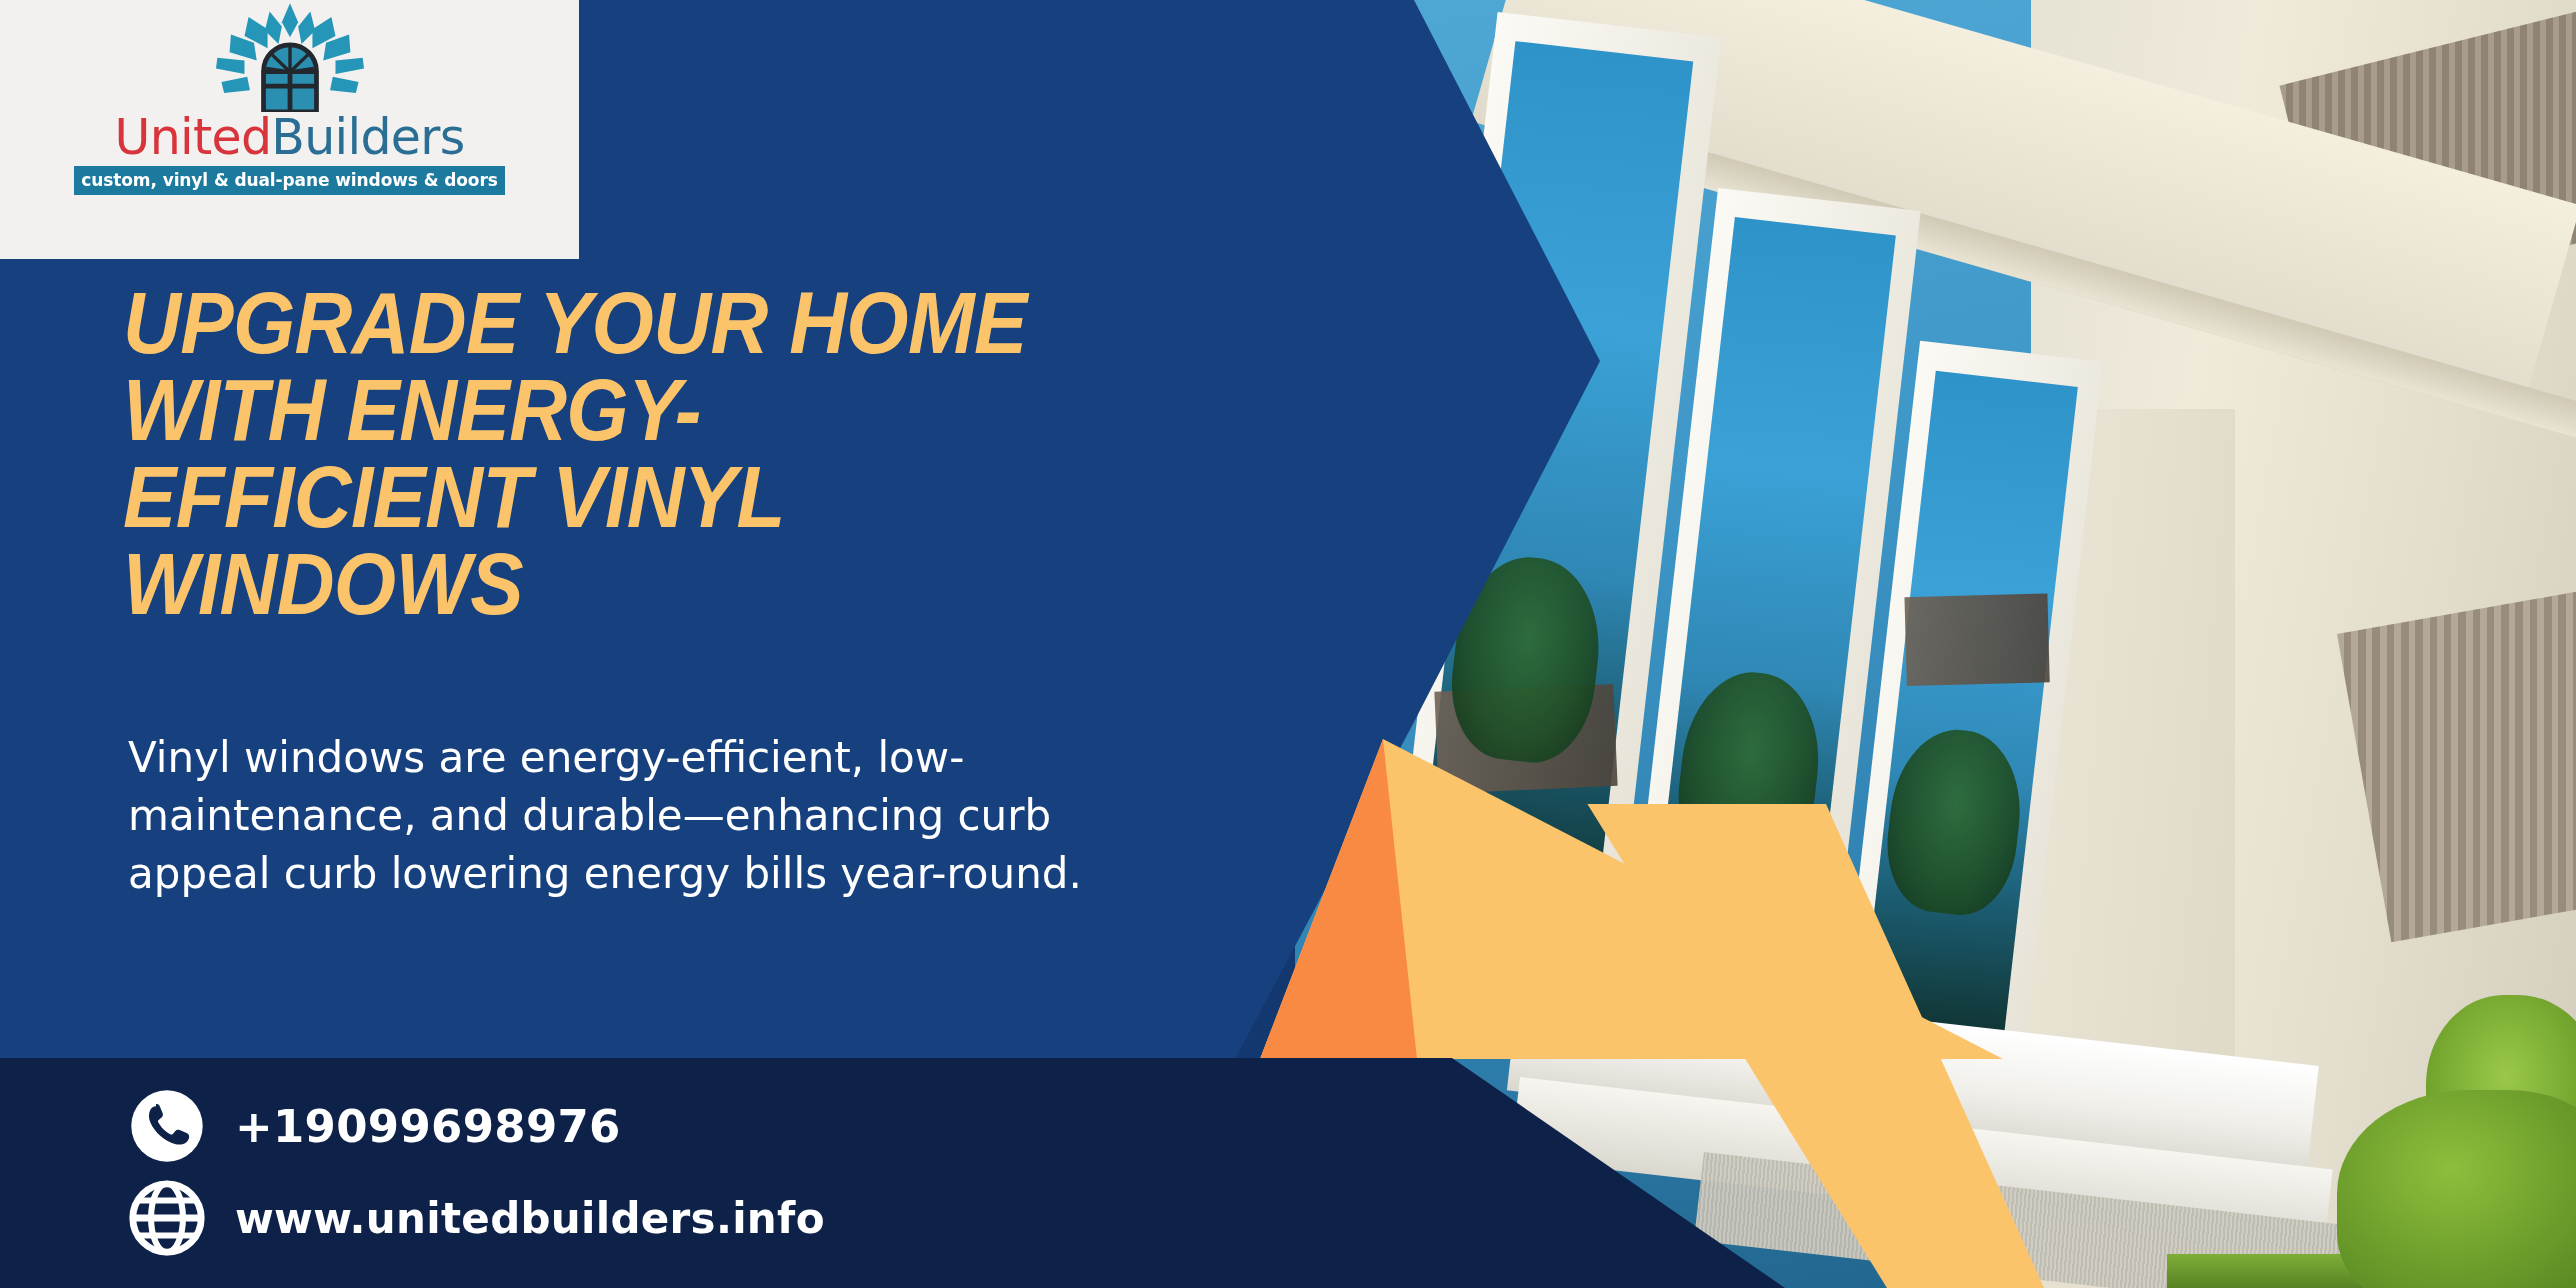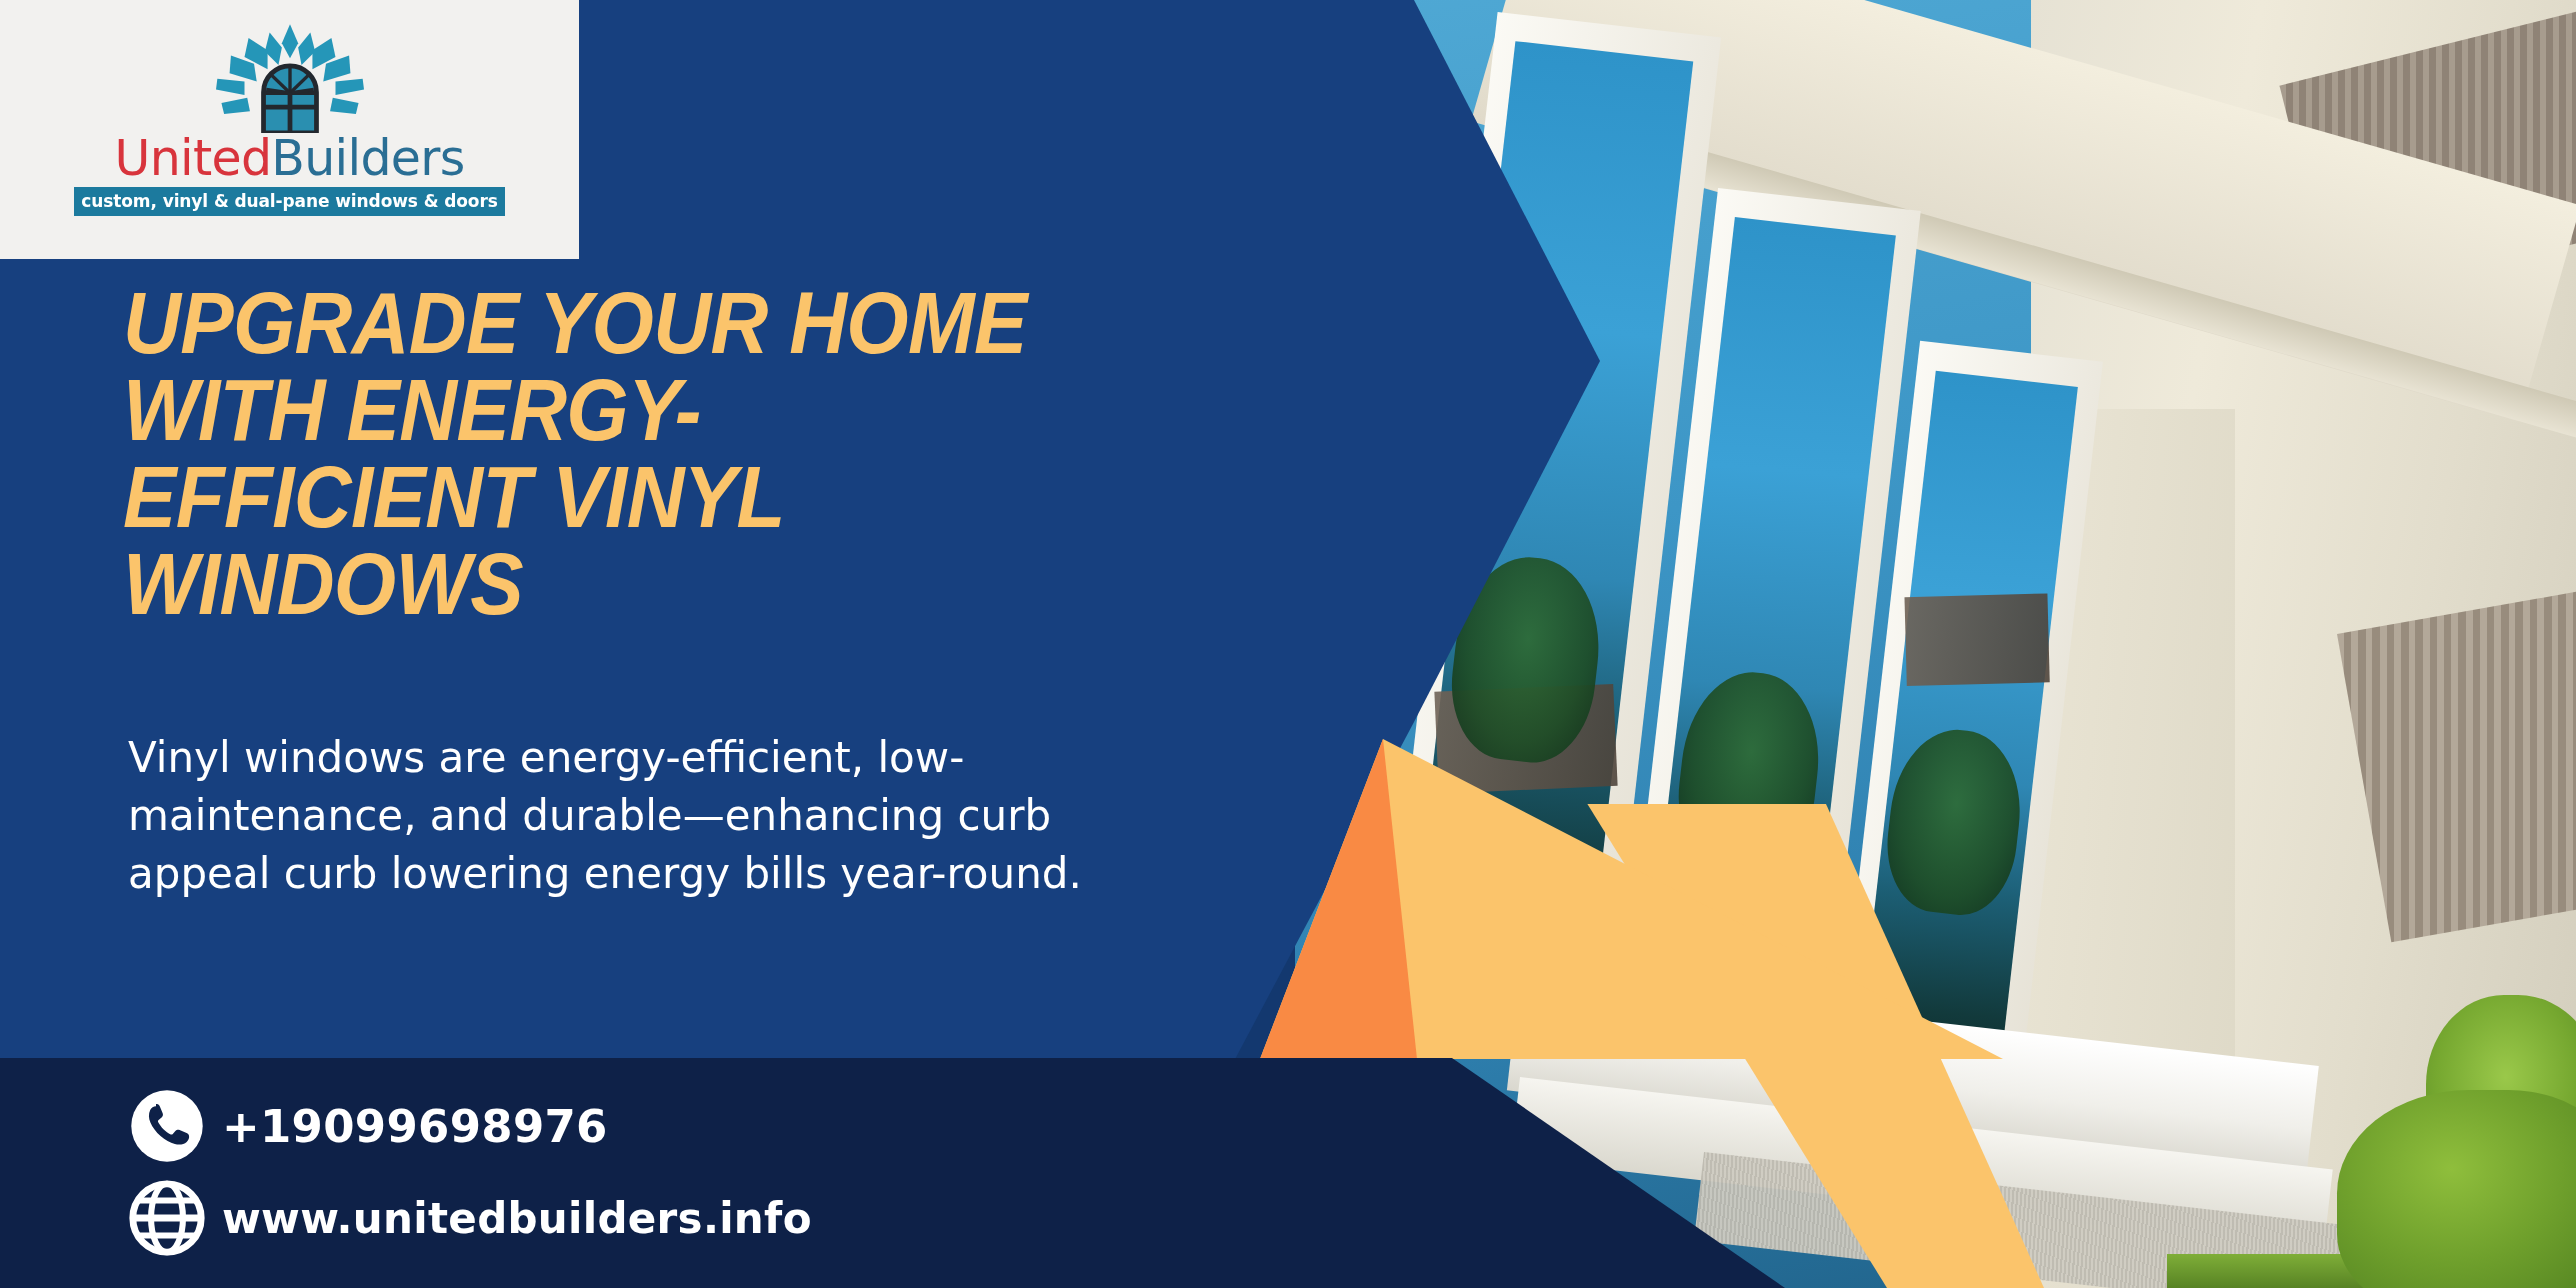--- a/index.html
+++ b/index.html
@@ -77,42 +77,42 @@
                clip-path:polygon(20.4px 0, 259px 0, 477px 484px, 320px 484px); }
 
   
   #footer-bar { position:absolute; left:0; top:1058px; width:1785px; height:230px;
                 background:#0E2148;
                 clip-path:polygon(0 0, 1452px 0, 1785px 230px, 0 230px); }
 
   
   #logo-box { position:absolute; left:0; top:0; width:579px; height:259px;
               background:#F2F1EF; display:flex; flex-direction:column;
-              align-items:center; justify-content:flex-start; padding-top:23px; }
+              align-items:center; justify-content:flex-start; padding-top:2px; }
   #logo-mark { width:170px; height:110px; }
   #logo-word { font-size:49px; font-weight:400; letter-spacing:-0.7px; line-height:1;
                margin-top:1.4px; font-family:"DejaVu Sans", sans-serif; }
   #logo-word .u { color:#D8343C; }
   #logo-word .b { color:#2A6E94; }
   #logo-tag { background:#1C7A9E; color:#FFFFFF; font-size:17px; font-weight:700;
               padding:3.4px 6.8px 4.8px; margin-top:4.1px; letter-spacing:-0.1px;
               font-family:"DejaVu Sans", sans-serif; white-space:nowrap;text-align:right; }
 
   
   #headline { position:absolute; left:123px; top:279px; width:1199px;
               color:#FBC46B; font-size:87px; font-weight:900; font-style:italic;
               line-height:1.00; letter-spacing:-0.7px;
               font-family:"Liberation Sans Narrow","Liberation Sans",sans-serif;
               transform:scaleX(0.92); transform-origin:left top; }
   #subtext { position:absolute; left:128px; top:729px; width:1036px;
              color:#FFFFFF; font-size:42px; font-weight:400; line-height:1.38;
              font-family:"DejaVu Sans", sans-serif; }
 
   
-  .contact-row { position:absolute; display:flex; align-items:center; gap:17px;justify-content:center; }
+  .contact-row { position:absolute; display:flex; align-items:center; gap:30px;justify-content:center; }
   #contact-phone { left:129px; top:1088px; }
   #contact-web   { left:129px; top:1180px; }
   .contact-ico { width:76px; height:76px; flex:none; }
   .contact-txt { color:#FFFFFF; font-size:45px; font-weight:700; letter-spacing:0.3px;
                  font-family:"DejaVu Sans", sans-serif; white-space:nowrap; }
   #contact-web .contact-txt { font-size:42px; }
 </style>
 </head>
 <body>
 

